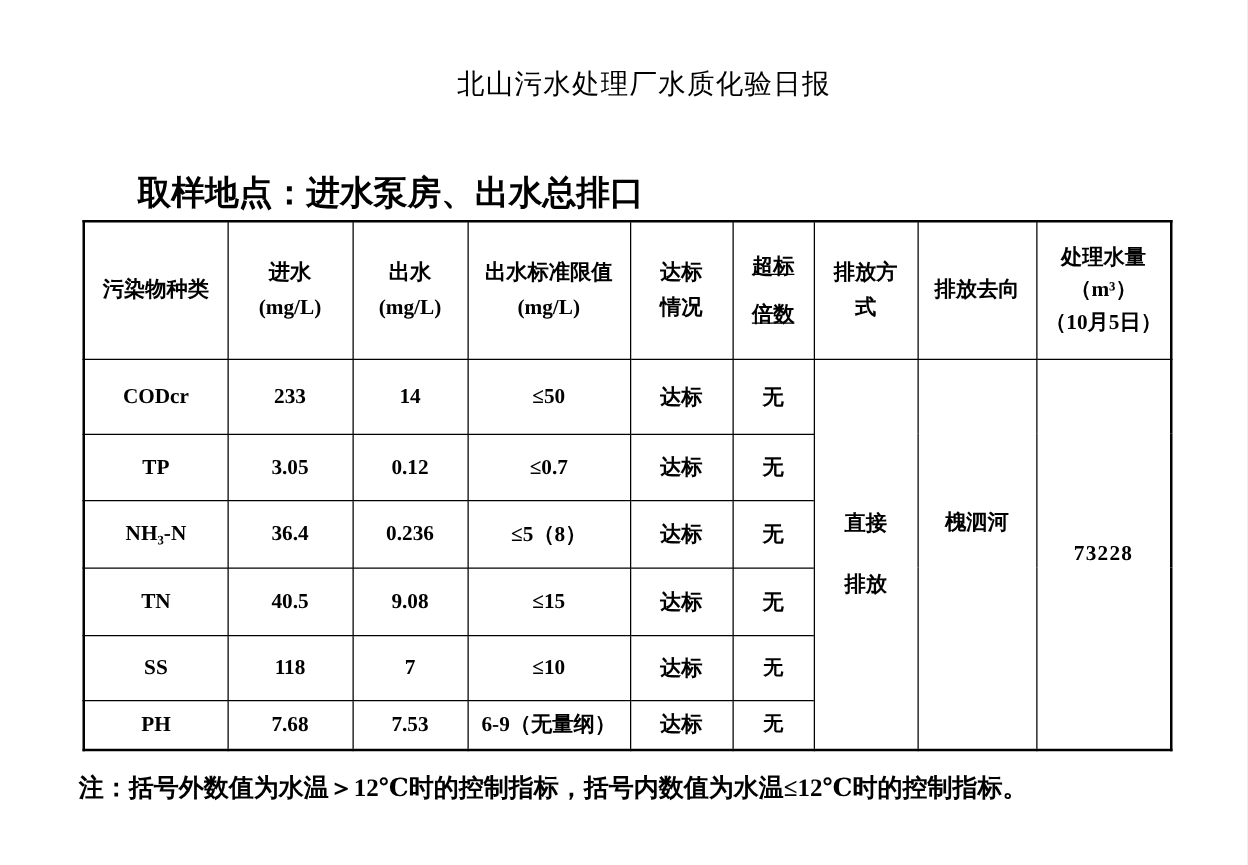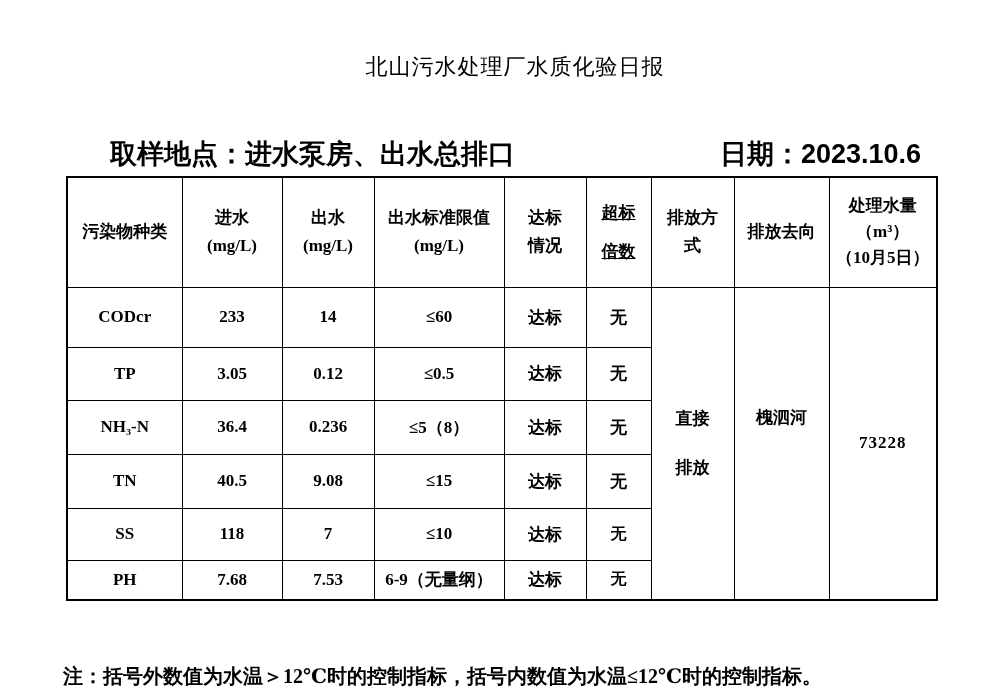--- a/index.html
+++ b/index.html
@@ -76,33 +76,31 @@
   td.c-volume { font-size: 30px; font-weight: 400; letter-spacing: 1px; }
 
   .note {
     position: absolute;
     left: 63px;
     top: 617px;
     width: 900px;
     font-size: 20px;
     font-weight: 700;
     font-family: "Liberation Serif", "DejaVu Serif", serif;
-    margin-top: 46px;
   }
 </style>
 </head>
 <body>
 
 <div class="page">
 
   <div class="doc-title">北山污水处理厂水质化验日报</div>
 
   <div class="meta-row">
     <span class="sampling-location">取样地点：进水泵房、出水总排口</span>
-    <span class="report-date">日期：2023.10.6</span>
   </div>
 
   <table class="report">
     <colgroup>
       <col style="width:115px">
         <col style="width:100px">
         <col style="width:92px">
       <col style="width:130px">
         <col style="width:82px">
         <col style="width:65px">
@@ -129,33 +127,33 @@
         <th class="h-volume">处理水量
 （m³）
 （10月5日）</th>
       </tr>
     </thead>
     <tbody>
       <tr>
         <td>CODcr</td>
         <td>233</td>
         <td>14</td>
-        <td>≤60</td>
+        <td>≤50</td>
         <td>达标</td>
         <td class="c-exceed">无</td>
         <td class="c-mode" rowspan="6">直接
 排放</td>
         <td class="c-dest" rowspan="6"><span>槐泗河</span></td>
         <td class="c-volume" rowspan="6">73228</td>
       </tr>
       <tr>
         <td>TP</td>
         <td>3.05</td>
         <td>0.12</td>
-        <td>≤0.5</td>
+        <td>≤0.7</td>
         <td>达标</td>
         <td class="c-exceed">无</td>
       </tr>
       <tr>
         <td>NH₃-N</td>
         <td>36.4</td>
         <td>0.236</td>
         <td>≤5（8）</td>
         <td>达标</td>
         <td class="c-exceed">无</td>

